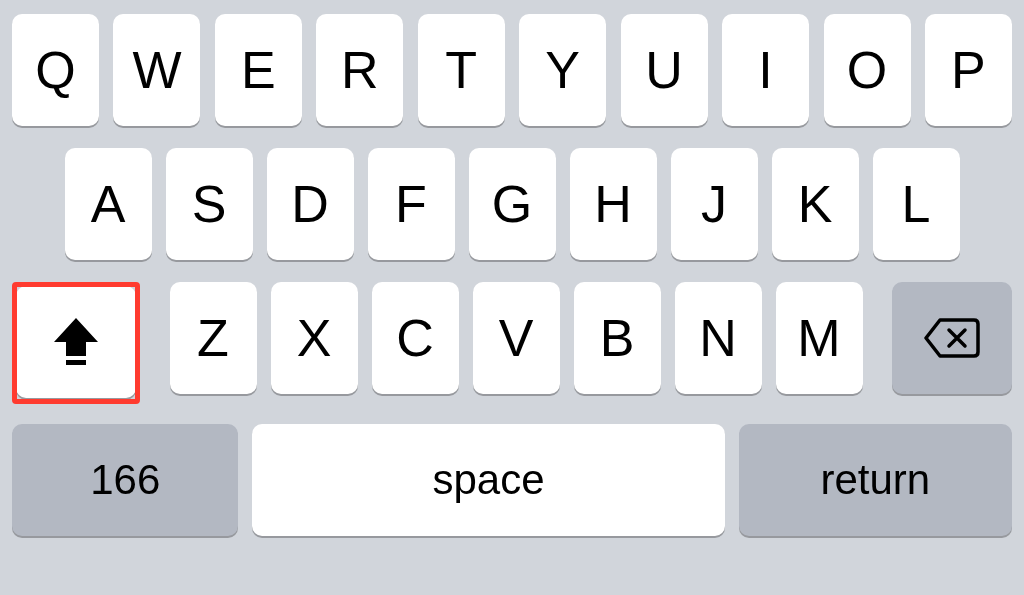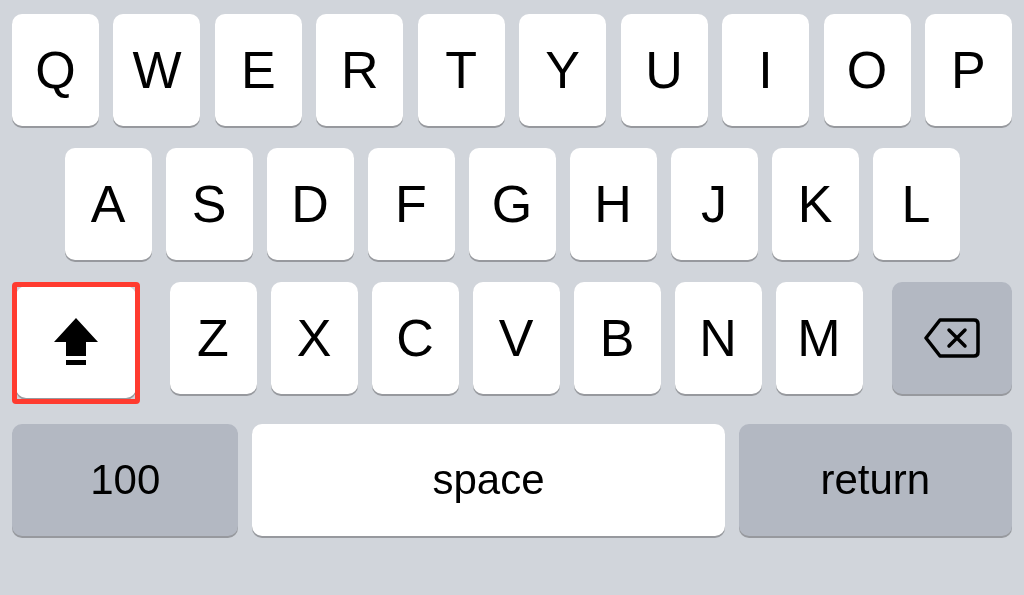--- a/index.html
+++ b/index.html
@@ -128,16 +128,16 @@
   </div>
   <div class="key fn backspace">
     <svg width="56" height="40" viewBox="0 0 56 40">
       <path d="M16 2 L50 2 Q54 2 54 6 L54 34 Q54 38 50 38 L16 38 L2 20 Z" fill="none" stroke="#000" stroke-width="3.5" stroke-linejoin="round"></path>
       <path d="M25 12 L41 28 M41 12 L25 28" stroke="#000" stroke-width="3.5" stroke-linecap="round"></path>
     </svg>
   </div>
 </div>
 
 <div class="row row4">
-  <div class="key fn num-key">100</div>
+  <div class="key fn num-key">166</div>
   <div class="key space-key">space</div>
   <div class="key fn return-key">return</div>
 </div>
 
 </body></html>

